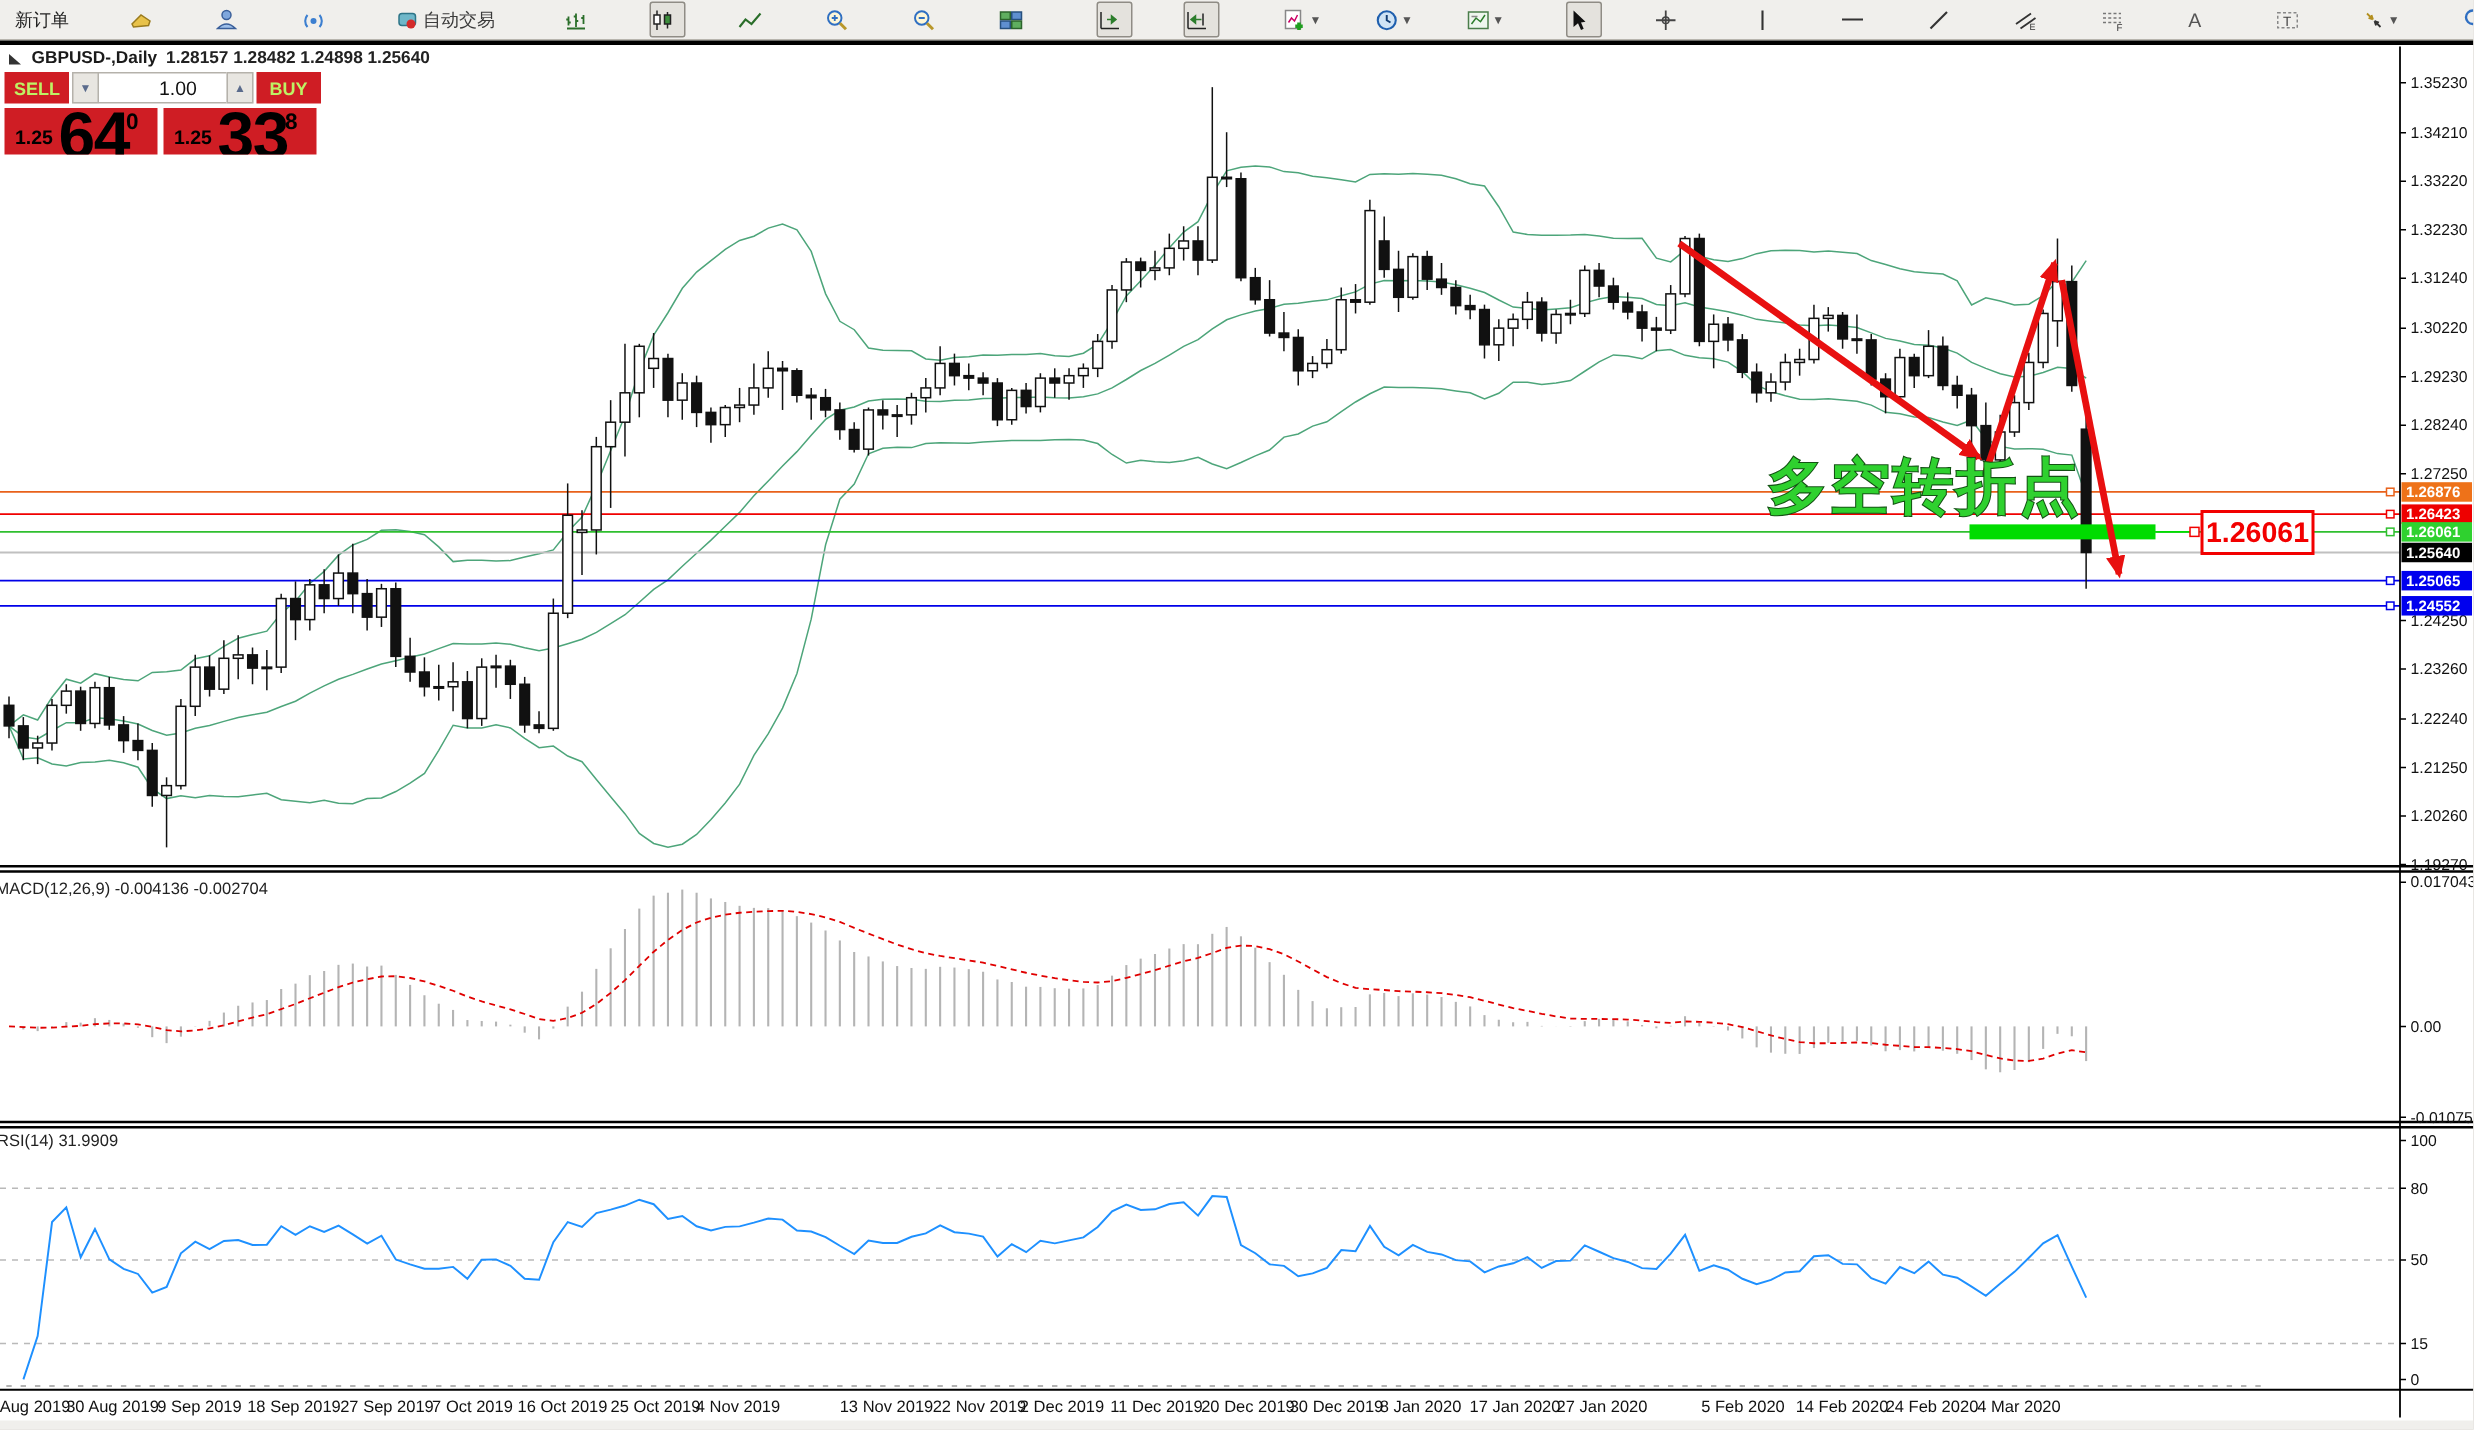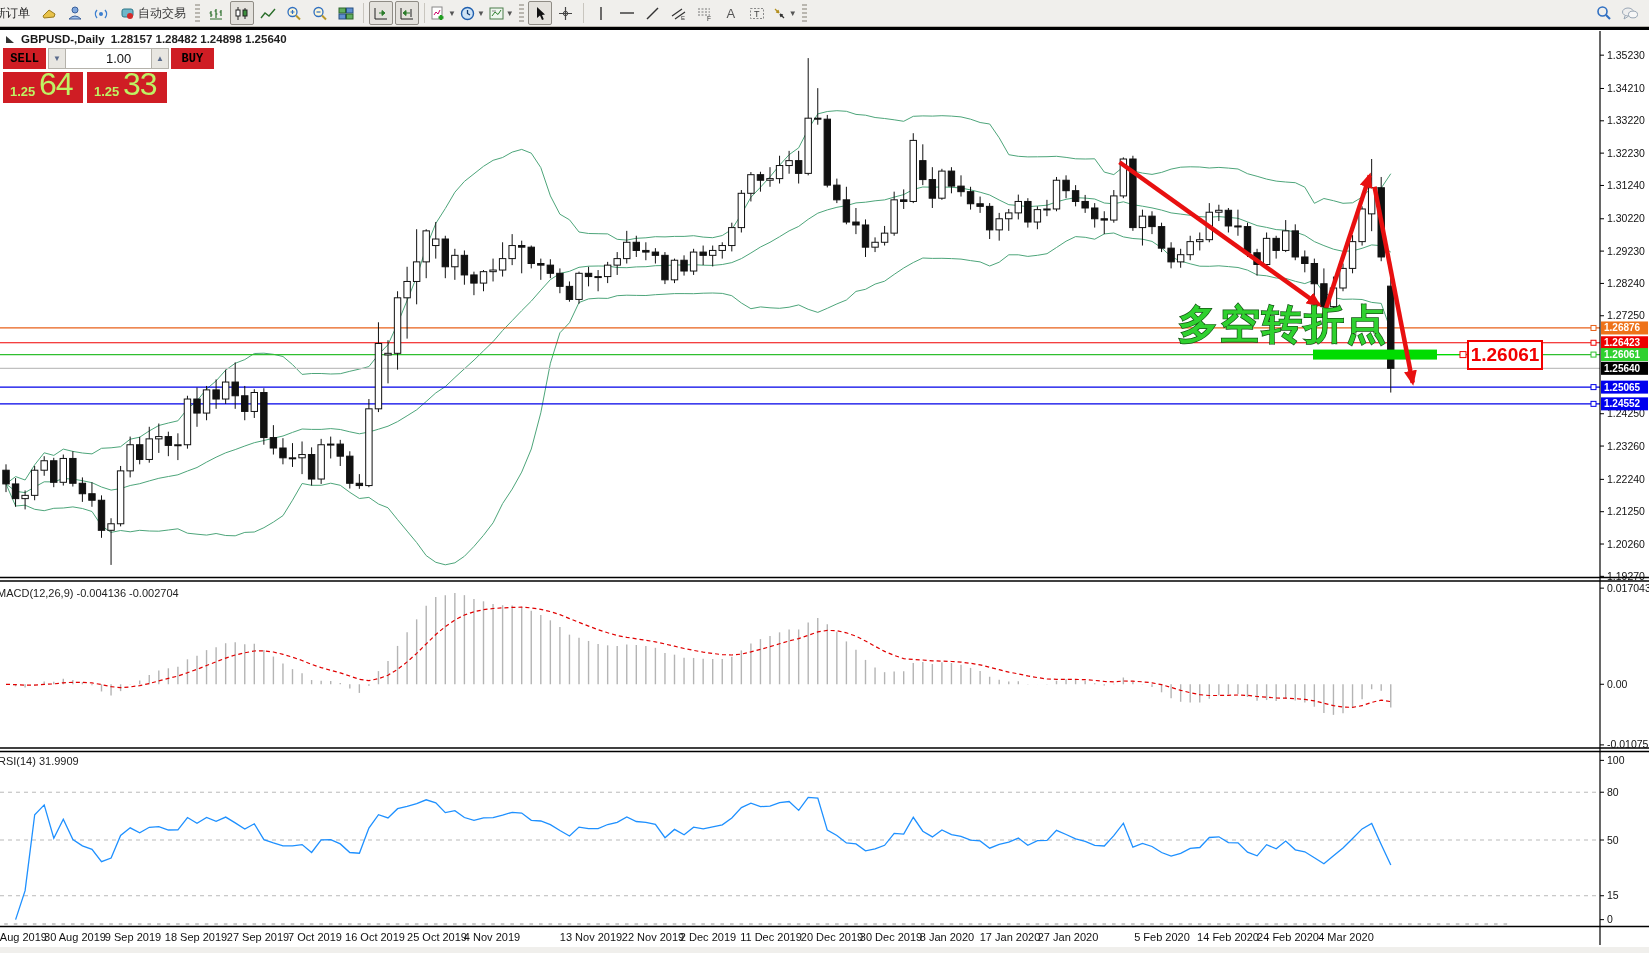--- a/index.html
+++ b/index.html
@@ -6,52 +6,52 @@
   .stage{position:relative;width:1649px;height:953px;background:#ffffff;overflow:hidden;
          font-family:"Liberation Sans",sans-serif;-webkit-font-smoothing:antialiased;}
   
   .toolbar{position:absolute;left:0;top:0;width:1649px;height:26px;background:#f0efec;
            border-bottom:1px solid #b8b5ae;display:flex;align-items:center;z-index:30;overflow:hidden;}
   .black-divider{position:absolute;left:0;top:27px;width:1649px;height:3px;background:#000;z-index:30;}
   .tb-group{display:flex;align-items:center;height:26px;}
   .tb-handle{width:5px;height:18px;margin:0 3px;
              background:repeating-linear-gradient(180deg,#b9b6af 0 2px,transparent 2px 4px);}
   .tb-sep{width:1px;height:20px;background:#c9c6bf;margin:0 4px;}
-  .tb-btn{display:flex;align-items:center;justify-content:center;min-width:22px;height:22px;
-          margin:0 1px;border:1px solid transparent;border-radius:2px;color:#3a3a3a;font-size:12px;cursor:default;}
+  .tb-btn{display:flex;align-items:center;min-width:22px;height:22px;
+          margin:0 17px;border:1px solid transparent;border-radius:2px;color:#3a3a3a;font-size:12px;cursor:default;}
   .tb-btn.active{background:#e4e2dd;border:1px solid #8f8c85;}
   .tb-btn.text{padding:0 4px;white-space:nowrap;}
   .tb-btn .dd{font-size:8px;color:#555;margin-left:2px;}
   .tf-btn{min-width:27px;height:20px;display:flex;align-items:center;justify-content:center;
           font-size:11px;color:#444;margin:0 1px;border:1px solid transparent;}
   .tf-btn.active{background:#fff;border:1px solid #9a978f;}
   .tb-spacer{flex:1;}
   .order-clip{overflow:hidden;display:inline-block;max-width:46px;margin-left:-12px;white-space:nowrap;font-size:12px;color:#222;}
   
   .chart-title{position:absolute;left:5px;top:33px;z-index:20;font-size:11.5px;color:#1a1a1a;
                display:flex;align-items:center;gap:6px;}
   .chart-title .sym{font-weight:bold;}
   .chart-title .ohlc{font-weight:bold;color:#222;}
   .ind-label{position:absolute;z-index:20;font-size:11px;color:#222;background:transparent;white-space:nowrap;}
   
   .trade-panel{position:absolute;left:3px;top:48px;width:211px;z-index:25;font-family:"Liberation Sans",sans-serif;}
   .tp-row1{display:flex;height:21px;}
-  .tp-btn{background:#cf1d24;color:#000000;font-size:12px;font-weight:bold;display:flex;
-          align-items:center;justify-content:center;font-family:Liberation Mono, monospace;}
+  .tp-btn{background:#cf1d24;color:#bef264;font-size:12px;font-weight:bold;display:flex;
+          align-items:center;justify-content:center;}
   .tp-sell{width:45px;margin-right:2px;}
   .tp-buy{width:45px;margin-left:2px;}
   .tp-step{width:16px;background:#e8e6e1;border:1px solid #b5b2ab;color:#5a6b8c;font-size:8px;
            display:flex;align-items:center;justify-content:center;}
   .tp-vol{width:68px;background:#fff;border-top:1px solid #b5b2ab;border-bottom:1px solid #b5b2ab;
           font-size:13px;color:#111;display:flex;align-items:center;justify-content:flex-end;padding-right:20px;}
   .tp-row2{display:flex;margin-top:3px;}
-  .tp-price{width:80px;height:31px;background:#cf1d24;color:#bef264;position:relative;overflow:hidden;}
+  .tp-price{width:102px;height:31px;background:#cf1d24;color:#000000;position:relative;overflow:hidden;}
   .tp-price.second{margin-left:4px;}
   .tp-price .base{position:absolute;left:7px;bottom:4px;font-size:13px;font-weight:bold;}
-  .tp-price .big{position:absolute;left:36px;top:-6px;font-size:32px;font-weight:normal;letter-spacing:-1px;}
+  .tp-price .big{position:absolute;left:36px;top:-6px;font-size:44px;font-weight:bold;letter-spacing:-1px;}
   .tp-price .sup{position:absolute;left:81px;top:1px;font-size:15px;font-weight:bold;}
   svg text{font-family:"Liberation Sans",sans-serif;}
   .bottom-strip{position:absolute;left:0;top:947px;width:1649px;height:6px;background:#f0efec;z-index:5;}
 </style>
 </head>
 <body>
 
 <div class="stage">
 
   <div class="toolbar">

